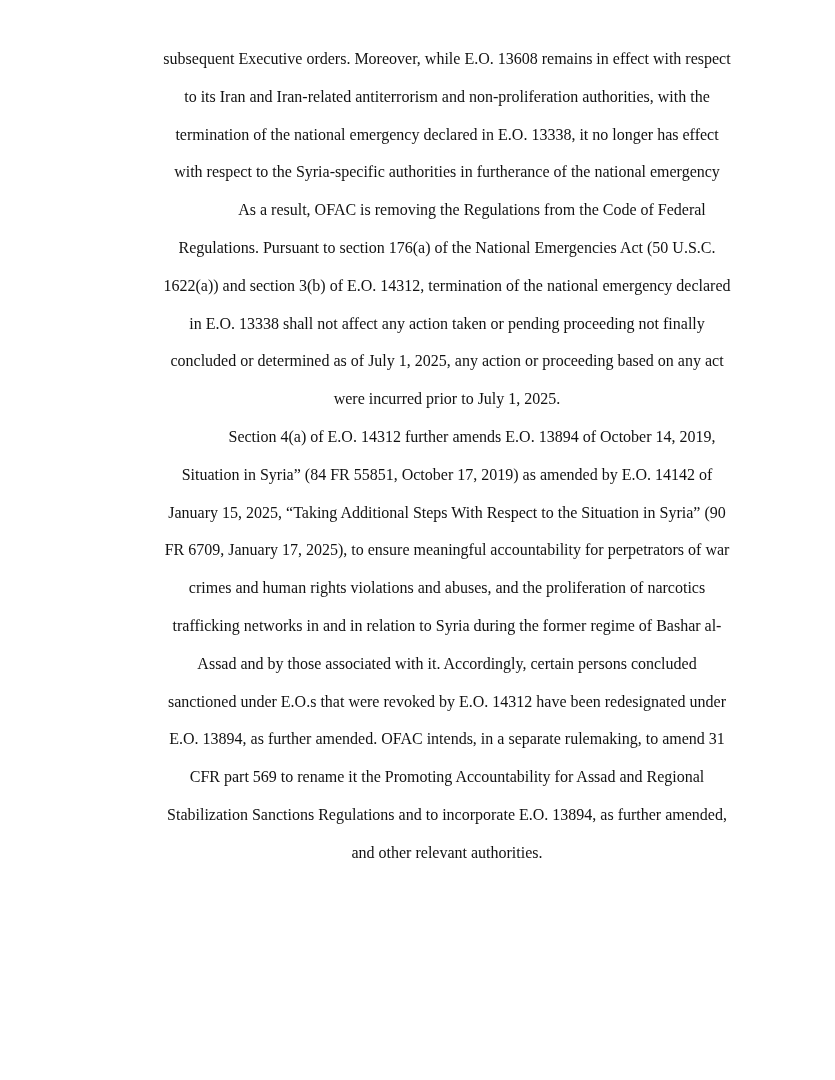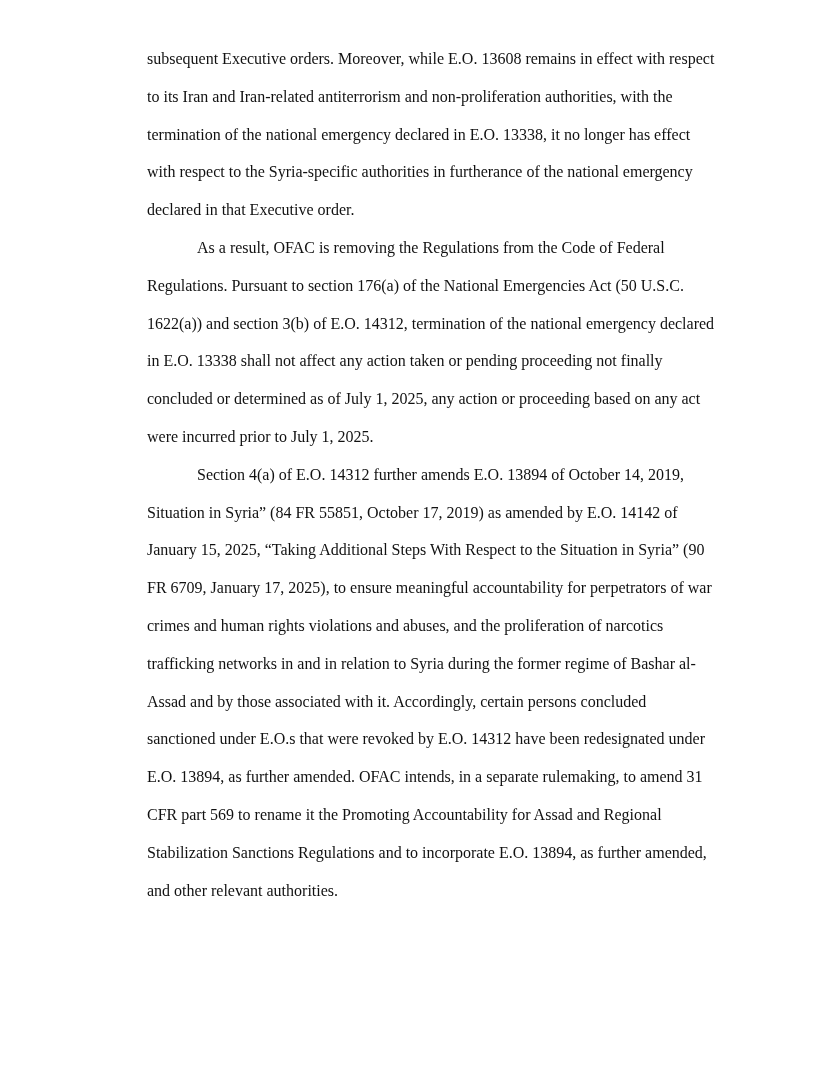--- a/index.html
+++ b/index.html
@@ -14,20 +14,21 @@
       overflow: hidden;
       font-family: "Liberation Serif", "DejaVu Serif", serif;
       color: #111111;
     }
     .page {
       position: absolute;
       left: 0; top: 0;
       width: 835px;
       height: 1080px;
       background: #ffffff;
+      text-align: center;
     }
     .body-text {
       position: absolute;
       left: 147px;
       top: 43px;
       width: 600px;
     }
     .line {
       display: block;
       height: 37.8px;
@@ -43,21 +44,20 @@
 <body>
 
 <div class="page">
   <div class="body-text">
 
     <div>
       <span class="line">subsequent Executive orders.  Moreover, while E.O. 13608 remains in effect with respect</span>
       <span class="line">to its Iran and Iran-related antiterrorism and non-proliferation authorities, with the</span>
       <span class="line">termination of the national emergency declared in E.O. 13338, it no longer has effect</span>
       <span class="line">with respect to the Syria-specific authorities in furtherance of the national emergency</span>
-      <span class="line">declared in that Executive order.</span>
     </div>
 
     <div>
       <span class="line indent">As a result, OFAC is removing the Regulations from the Code of Federal</span>
       <span class="line">Regulations.  Pursuant to section 176(a) of the National Emergencies Act (50 U.S.C.</span>
       <span class="line">1622(a)) and section 3(b) of E.O. 14312, termination of the national emergency declared</span>
       <span class="line">in E.O. 13338 shall not affect any action taken or pending proceeding not finally</span>
       <span class="line">concluded or determined as of July 1, 2025, any action or proceeding based on any act</span>
       <span class="line">were incurred prior to July 1, 2025.</span>
     </div>

